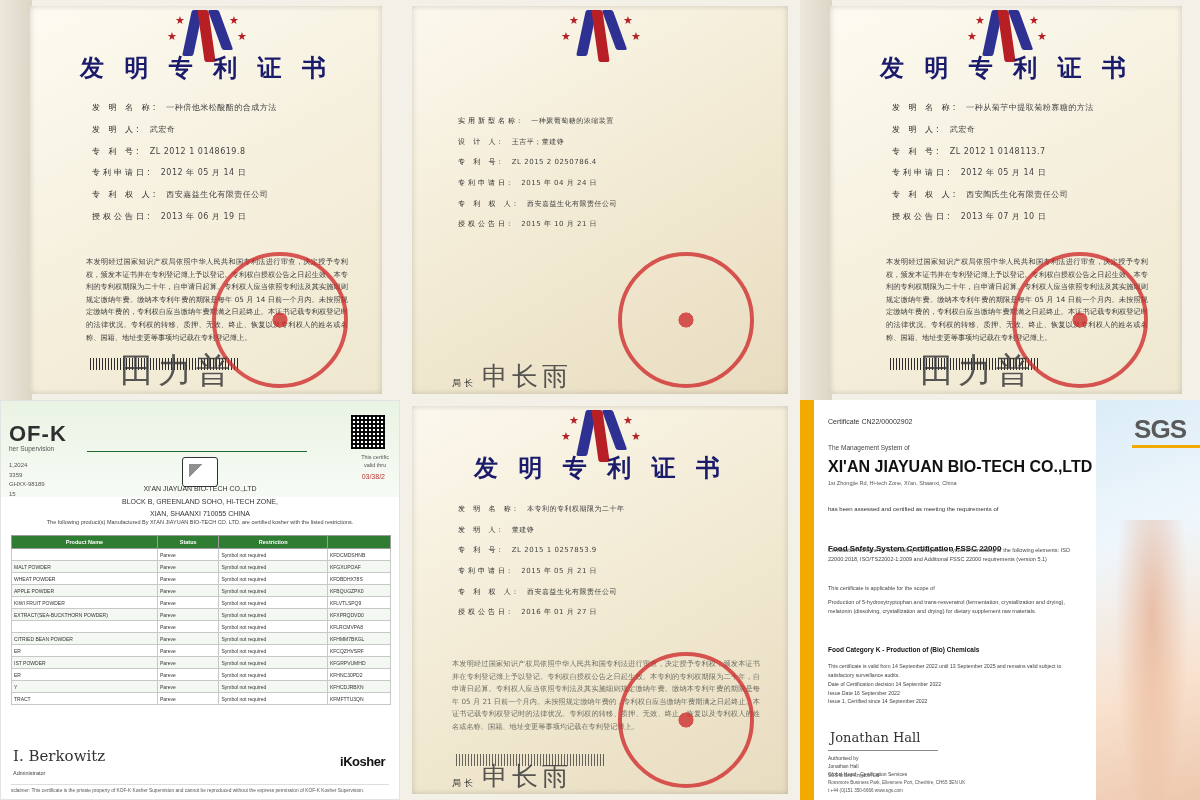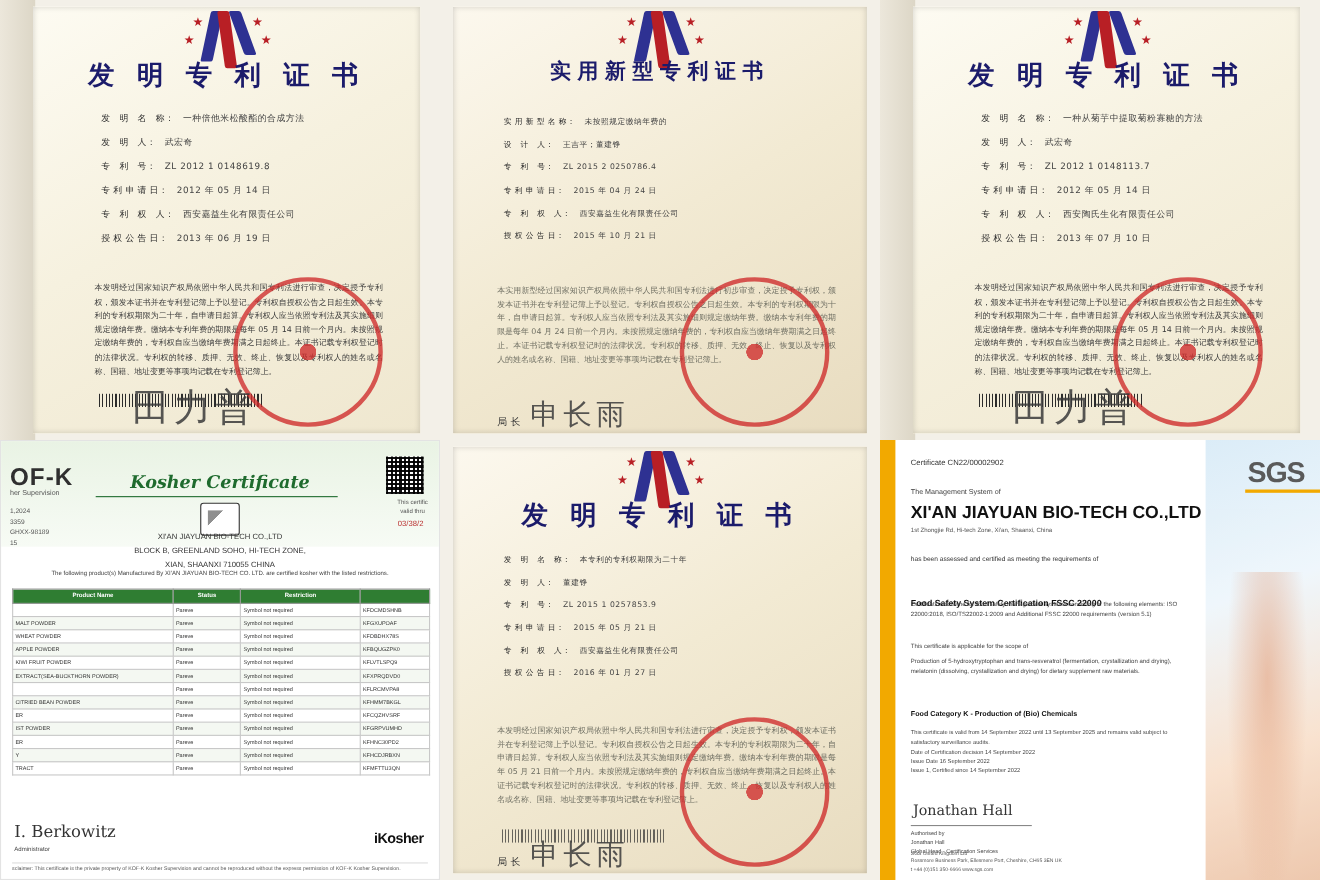--- a/index.html
+++ b/index.html
@@ -156,25 +156,24 @@
       <div class="paper bgA" style="left:12px;right:12px;">
         <div class="emblem">
           <div class="bar b1"></div>
             <div class="bar b2"></div>
             <div class="bar b3"></div>
           <div class="star" style="left:12px;top:4px;">★</div>
           <div class="star" style="left:66px;top:4px;">★</div>
           <div class="star" style="left:4px;top:20px;">★</div>
           <div class="star" style="left:74px;top:20px;">★</div>
         </div>
-        <div class="title-cn t-mid">实用新型专利证书</div>
-        <div class="fields" style="left:46px;right:30px;top:102px;font-size:7px;color:#6a6a5f;">
+        <div class="fields" style="left:46px;right:30px;top:112px;font-size:7px;color:#6a6a5f;">
           <div class="fld">
               <span class="lbl">实用新型名称:</span>
-              <span class="val">未按照规定缴纳年费的</span>
+              <span class="val">一种聚葡萄糖的浓缩装置</span>
             </div>
           <div class="fld">
               <span class="lbl">设 计 人:</span>
               <span class="val">王吉平；董建铮</span>
             </div>
           <div class="fld">
               <span class="lbl">专 利 号:</span>
               <span class="val">ZL 2015 2 0250786.4</span>
             </div>
           <div class="fld">
@@ -183,21 +182,20 @@
             </div>
           <div class="fld">
               <span class="lbl">专 利 权 人:</span>
               <span class="val">西安嘉益生化有限责任公司</span>
             </div>
           <div class="fld">
               <span class="lbl">授权公告日:</span>
               <span class="val">2015 年 10 月 21 日</span>
             </div>
         </div>
-        <div class="para" style="left:40px;right:28px;top:252px;color:#6f6f63;">本实用新型经过国家知识产权局依照中华人民共和国专利法进行初步审查，决定授予专利权，颁发本证书并在专利登记簿上予以登记。专利权自授权公告之日起生效。本专利的专利权期限为十年，自申请日起算。专利权人应当依照专利法及其实施细则规定缴纳年费。缴纳本专利年费的期限是每年 04 月 24 日前一个月内。未按照规定缴纳年费的，专利权自应当缴纳年费期满之日起终止。本证书记载专利权登记时的法律状况。专利权的转移、质押、无效、终止、恢复以及专利权人的姓名或名称、国籍、地址变更等事项均记载在专利登记簿上。</div>
         <div class="seal"></div>
         <div class="zhang">局长</div>
         <div class="sig sig-sm" style="left:70px;">申长雨</div>
       </div>
     </div>
   </div>
 
   <div class="cell">
     <div class="patent">
       <div class="leftband"></div>
@@ -248,21 +246,20 @@
 
   <div class="cell">
     <div class="kosher">
       <div class="k-head"></div>
       <div class="k-ofk">OF-K</div>
       <div class="k-sub">her Supervision</div>
       <div class="k-left2" style="white-space:pre-line">1,2024
 3359
 GHXX-98189
 15</div>
-      <div class="k-title">Kosher Certificate</div>
       <div class="k-rule"></div>
       <div class="k-logo"></div>
       <div class="k-qr"></div>
       <div class="k-valid" style="white-space:pre-line">This certific
 valid thru</div>
       <div class="k-date">03/38/2</div>
       <div class="k-company">
         <div>XI'AN JIAYUAN BIO-TECH CO.,LTD</div>
         <div>BLOCK B, GREENLAND SOHO, HI-TECH ZONE,</div>
         <div>XIAN, SHAANXI 710055 CHINA</div>

